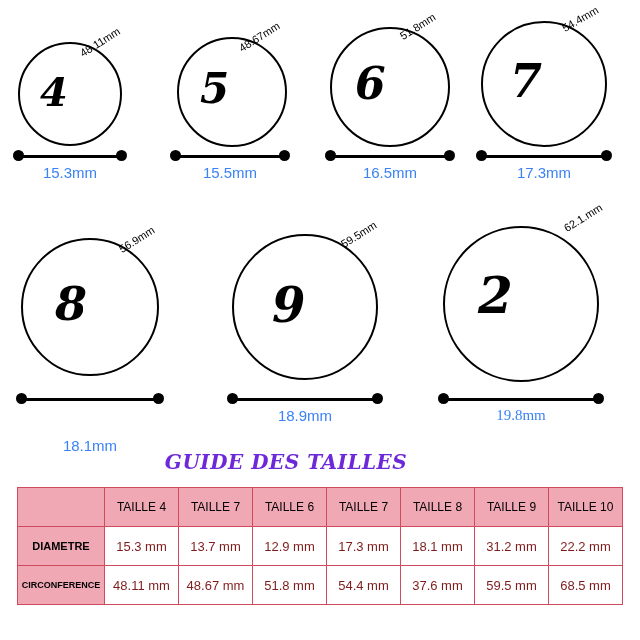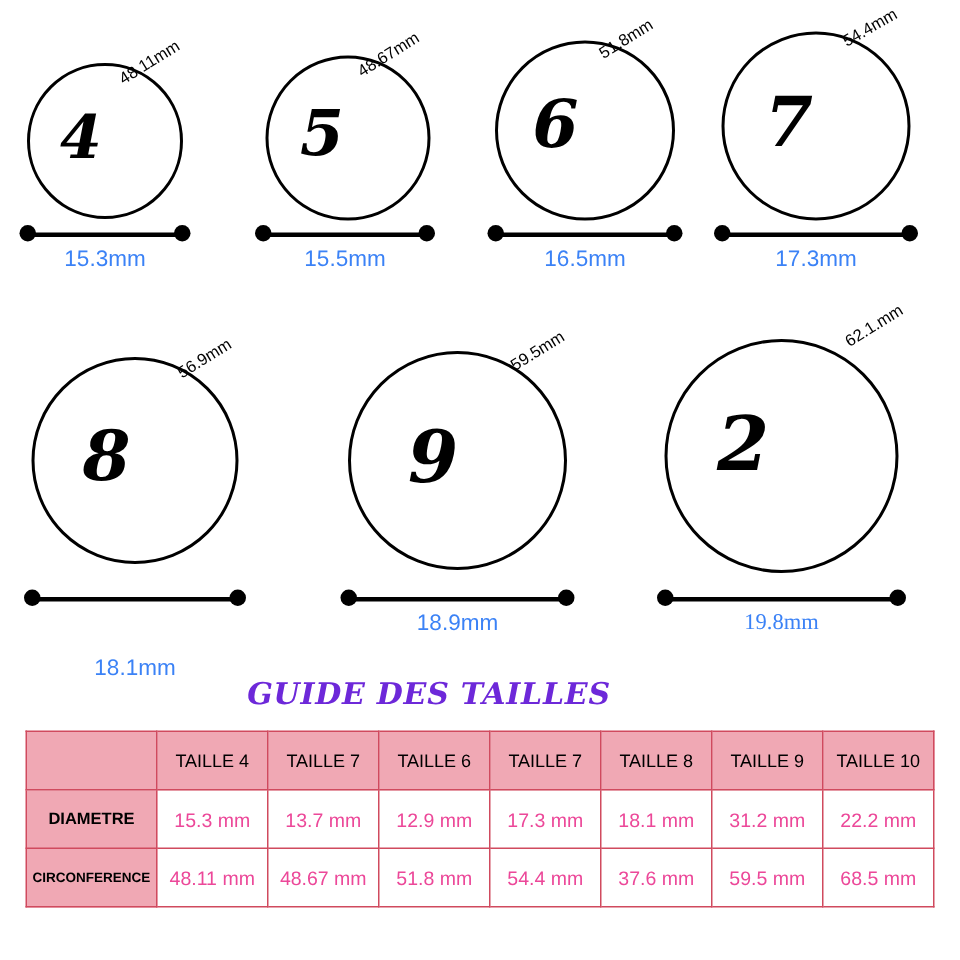--- a/index.html
+++ b/index.html
@@ -116,21 +116,21 @@
   #size-table th.rowhead {
     background: #f0a8b4;
     font-weight: bold;
     color: #000;
   }
   #size-table th.rowhead.r1 { font-size: 11px; }
   #size-table th.rowhead.r2 { font-size: 9px; }
   #size-table td.val {
     background: #ffffff;
     font-size: 13px;
-    color: #ec4899;
+    color: #7f1d1d;
   }
 </style>
 </head>
 <body>
 
 <div id="stage">
 
   <div id="rings-area">
       <div class="ring-cell" style="left: 0px; top: 0px;">
         <div class="ring-circle" style="left: 18px; top: 42px; width: 104px; height: 104px;"></div>

